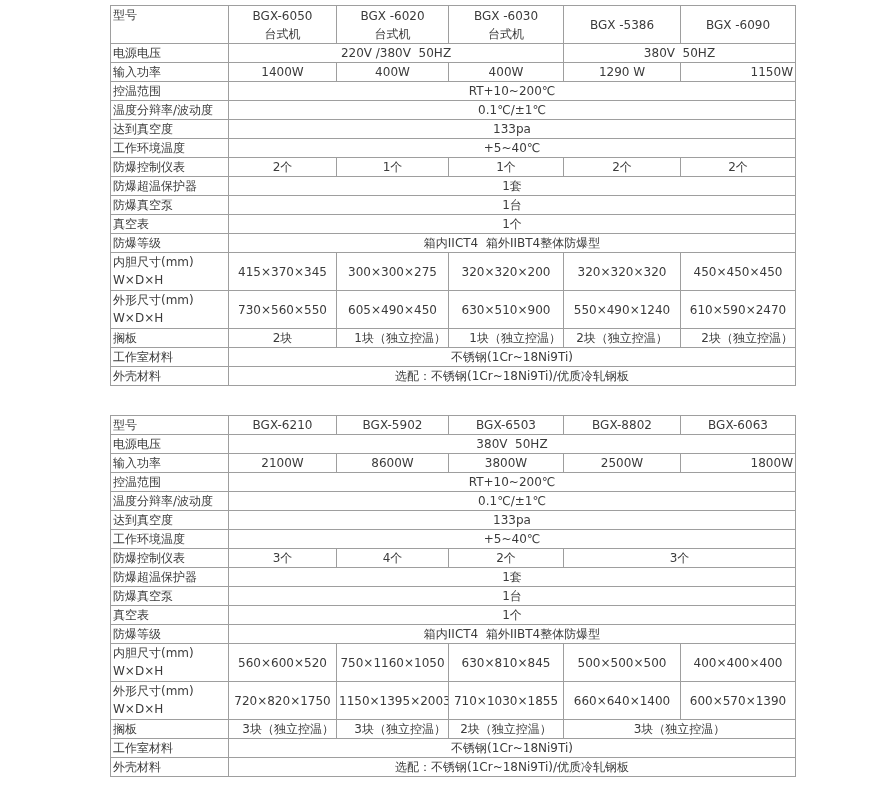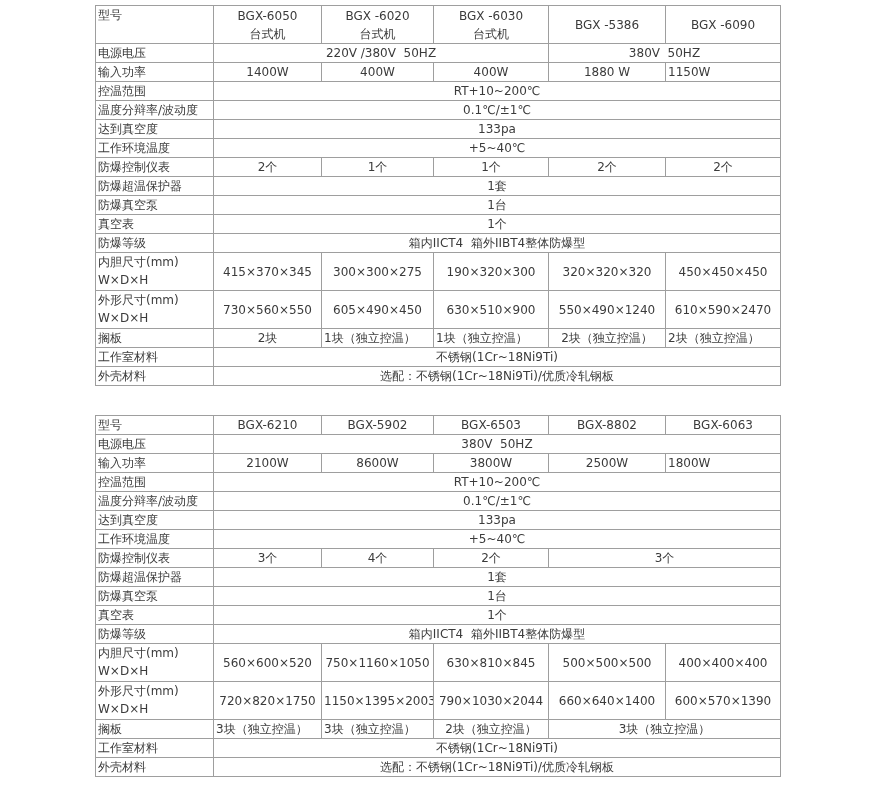--- a/index.html
+++ b/index.html
@@ -2,21 +2,21 @@
 <html><head>
 <meta charset="utf-8">
 <style>
   html,body{margin:0;padding:0;}
   body{
     width:880px;height:808px;background:#ffffff;
     font-family:"DejaVu Sans","Liberation Sans",sans-serif;
     position:relative;overflow:hidden;
   }
   table.spec{
-    position:absolute;left:95px;
+    position:absolute;left:110px;
     border-collapse:collapse;table-layout:fixed;
     width:685px;
   }
   table.spec.t1{top:5px;}
   table.spec.t2{top:415px;}
   table.spec th,table.spec td{
     border:1px solid #9e9e9e;
     color:#3b3b3b;
     font-size:12px;
     font-weight:normal;
@@ -26,21 +26,21 @@
     overflow:hidden;
   }
   table.spec th{
     text-align:left;
     vertical-align:top;
   }
   table.spec td{
     text-align:center;
     vertical-align:middle;
   }
-  table.spec td.left{text-align:left;}
+  table.spec td.left{text-align:right;}
   table.spec tr{height:19px;}
   table.spec tr.h2{height:38px;}
 </style>
 </head>
 <body>
 
 <main id="tables-root">
     <table class="spec t1">
       <colgroup>
         <col style="width: 118px;">
@@ -65,21 +65,21 @@
         <tr>
           <th>电源电压</th>
           <td colspan="3">220V /380V  50HZ</td>
           <td colspan="2">380V  50HZ</td>
         </tr>
         <tr>
           <th>输入功率</th>
           <td>1400W</td>
           <td>400W</td>
           <td>400W</td>
-          <td>1880 W</td>
+          <td>1290 W</td>
           <td class="left">1150W</td>
         </tr>
         <tr>
           <th>控温范围</th>
           <td colspan="5">RT+10~200℃</td>
         </tr>
         <tr>
           <th>温度分辩率/波动度</th>
           <td colspan="5">0.1℃/±1℃</td>
         </tr>
@@ -113,21 +113,21 @@
         </tr>
         <tr>
           <th>防爆等级</th>
           <td colspan="5">箱内IICT4  箱外IIBT4整体防爆型</td>
         </tr>
         <tr class="h2">
           <th>内胆尺寸(mm)
 W×D×H</th>
           <td>415×370×345</td>
           <td>300×300×275</td>
-          <td>190×320×300</td>
+          <td>320×320×200</td>
           <td>320×320×320</td>
           <td>450×450×450</td>
         </tr>
         <tr class="h2">
           <th>外形尺寸(mm)
 W×D×H</th>
           <td>730×560×550</td>
           <td>605×490×450</td>
           <td>630×510×900</td>
           <td>550×490×1240</td>
@@ -227,21 +227,21 @@
           <td>750×1160×1050</td>
           <td>630×810×845</td>
           <td>500×500×500</td>
           <td>400×400×400</td>
         </tr>
         <tr class="h2">
           <th>外形尺寸(mm)
 W×D×H</th>
           <td>720×820×1750</td>
           <td>1150×1395×2003</td>
-          <td>790×1030×2044</td>
+          <td>710×1030×1855</td>
           <td>660×640×1400</td>
           <td>600×570×1390</td>
         </tr>
         <tr>
           <th>搁板</th>
           <td class="left">3块（独立控温）</td>
           <td class="left">3块（独立控温）</td>
           <td>2块（独立控温）</td>
           <td colspan="2">3块（独立控温）</td>
         </tr>

